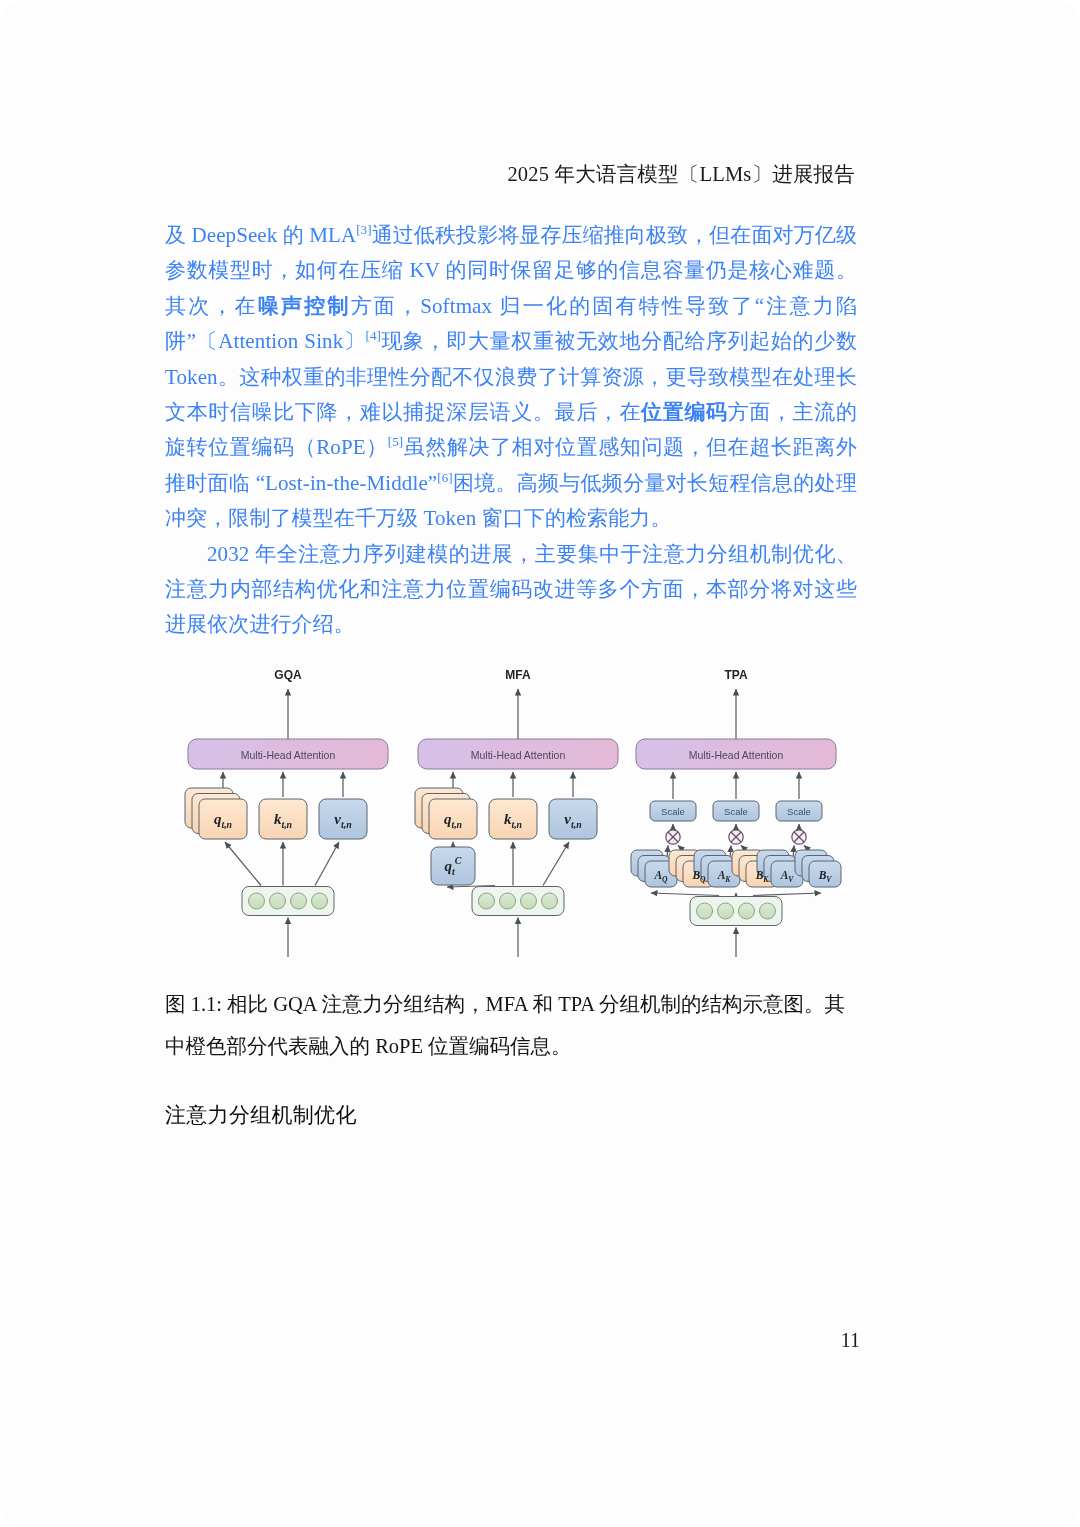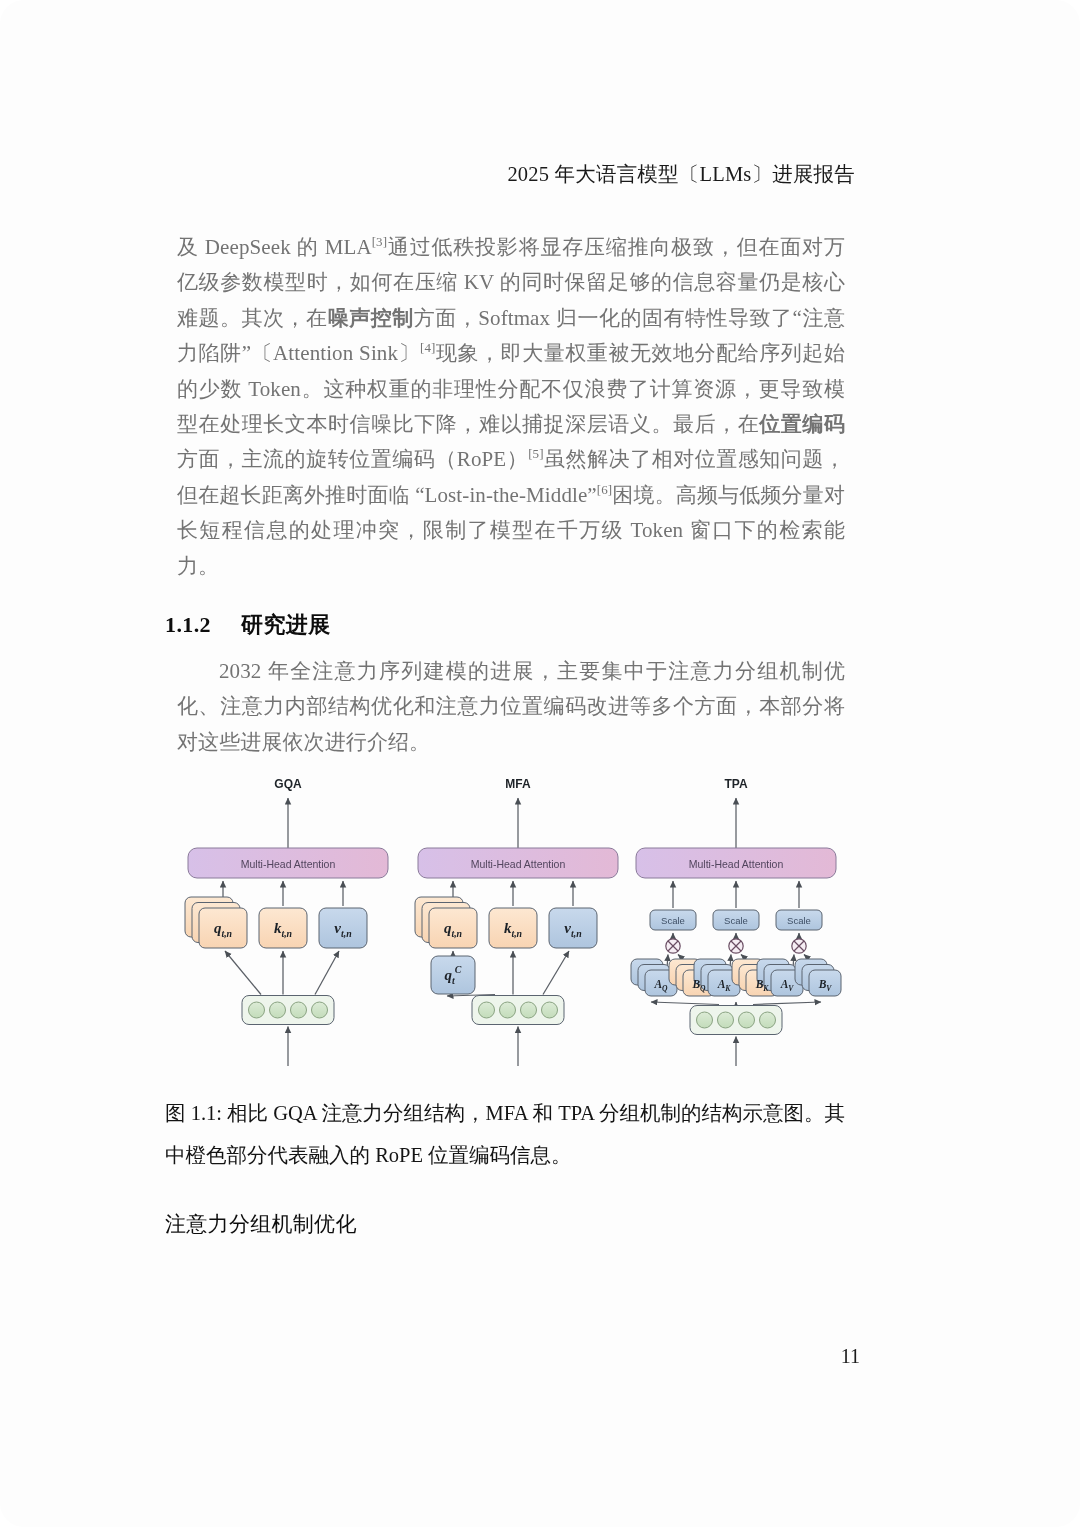--- a/index.html
+++ b/index.html
@@ -35,26 +35,26 @@
   }
 
   
   .content {
     position: absolute;
     top: 218px;
     left: 165px;
     width: 692px;
   }
   p.body {
-    margin: 12px;
+    margin: 0;
     font-size: 21px;
     line-height: 35.4px;
     text-align: justify;
     text-justify: inter-ideograph;
-    color: #737373;
+    color: #3b82f6;
     letter-spacing: 0.1px;
   }
   p.body.indent { text-indent: 2em; }
 
   sup.ref {
     font-size: 0.62em;
     vertical-align: super;
     line-height: 0;
   }
   .bold { font-weight: bold; }
@@ -73,21 +73,21 @@
   h4.runhead {
     margin: 34px 0 10px 0;
     font-size: 21px;
     font-weight: normal;
     color: #0d0d0d;
     letter-spacing: 0.3px;
   }
 
   
   .figure {
-    margin: 14px 0 0 0;
+    margin: 22px 0 0 0;
     position: relative;
     width: 692px;
     height: 300px;
   }
   .fig-canvas {
     position: absolute;
     left: 0; top: 0;
     width: 692px; height: 300px;
   }
   .caption {
@@ -100,37 +100,33 @@
 
   
   .folio {
     position: absolute;
     top: 1329px;
     left: 0;
     width: 860px;
     text-align: right;
     font-size: 20px;
     color: #1a1a1a;
-    margin-top: 16px;
   }
 </style>
 </head>
 <body>
 
 <div class="page">
 
   <div class="header">2025 年大语言模型〔LLMs〕进展报告</div>
 
   <div class="content">
 
     <p class="body" id="para1"><span>及 DeepSeek 的 MLA</span><sup class="ref">[3]</sup><span>通过低秩投影将显存压缩推向极致，但在面对万亿级参数模型时，如何在压缩 KV 的同时保留足够的信息容量仍是核心难题。其次，在</span><span class="bold">噪声控制</span><span>方面，Softmax 归一化的固有特性导致了“注意力陷阱”〔Attention Sink〕</span><sup class="ref">[4]</sup><span>现象，即大量权重被无效地分配给序列起始的少数 Token。这种权重的非理性分配不仅浪费了计算资源，更导致模型在处理长文本时信噪比下降，难以捕捉深层语义。最后，在</span><span class="bold">位置编码</span><span>方面，主流的旋转位置编码（RoPE）</span><sup class="ref">[5]</sup><span>虽然解决了相对位置感知问题，但在超长距离外推时面临 “Lost-in-the-Middle”</span><sup class="ref">[6]</sup><span>困境。高频与低频分量对长短程信息的处理冲突，限制了模型在千万级 Token 窗口下的检索能力。</span></p>
 
-    <h3 class="subhead">
-      <span class="num">1.1.2</span><span>研究进展</span>
-    </h3>
 
     <p class="body indent">2032 年全注意力序列建模的进展，主要集中于注意力分组机制优化、注意力内部结构优化和注意力位置编码改进等多个方面，本部分将对这些进展依次进行介绍。</p>
 
     <div class="figure">
       <svg class="fig-canvas" viewBox="0 0 692 300">
         <defs>
           <marker id="ah" markerWidth="7" markerHeight="7" refX="5.2" refY="2.6" orient="auto">
             <path d="M0,0 L5.4,2.6 L0,5.2 z" fill="#4a4f55"></path>
           </marker>
           <linearGradient id="mhaL" x1="0" y1="0" x2="1" y2="0">

